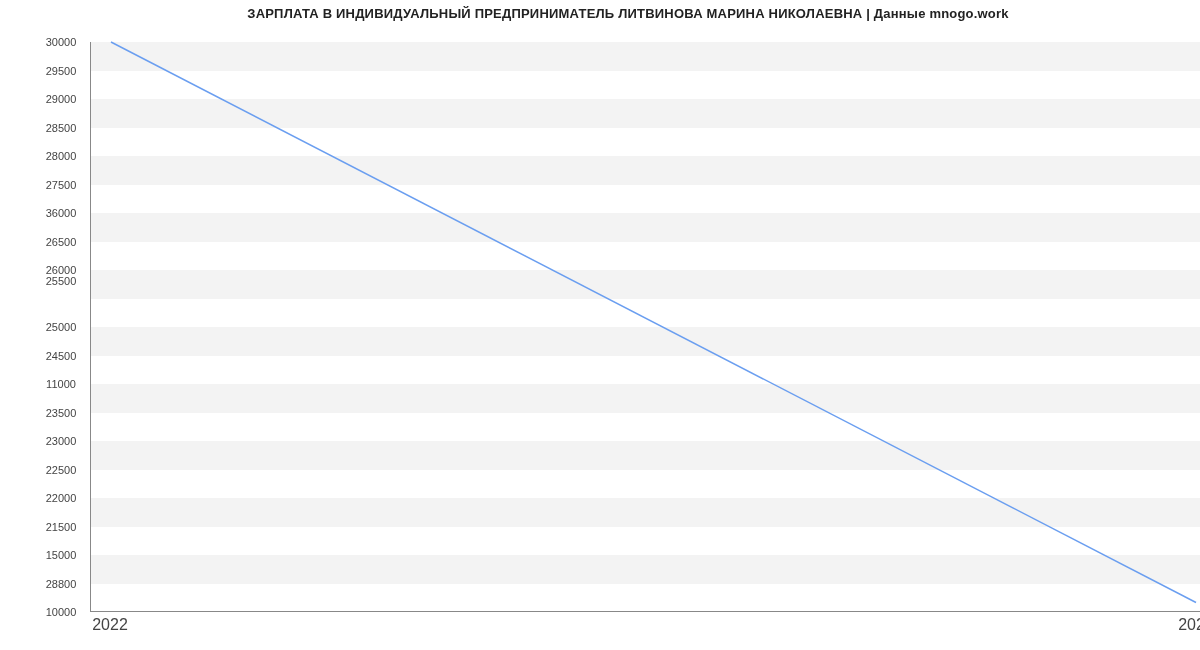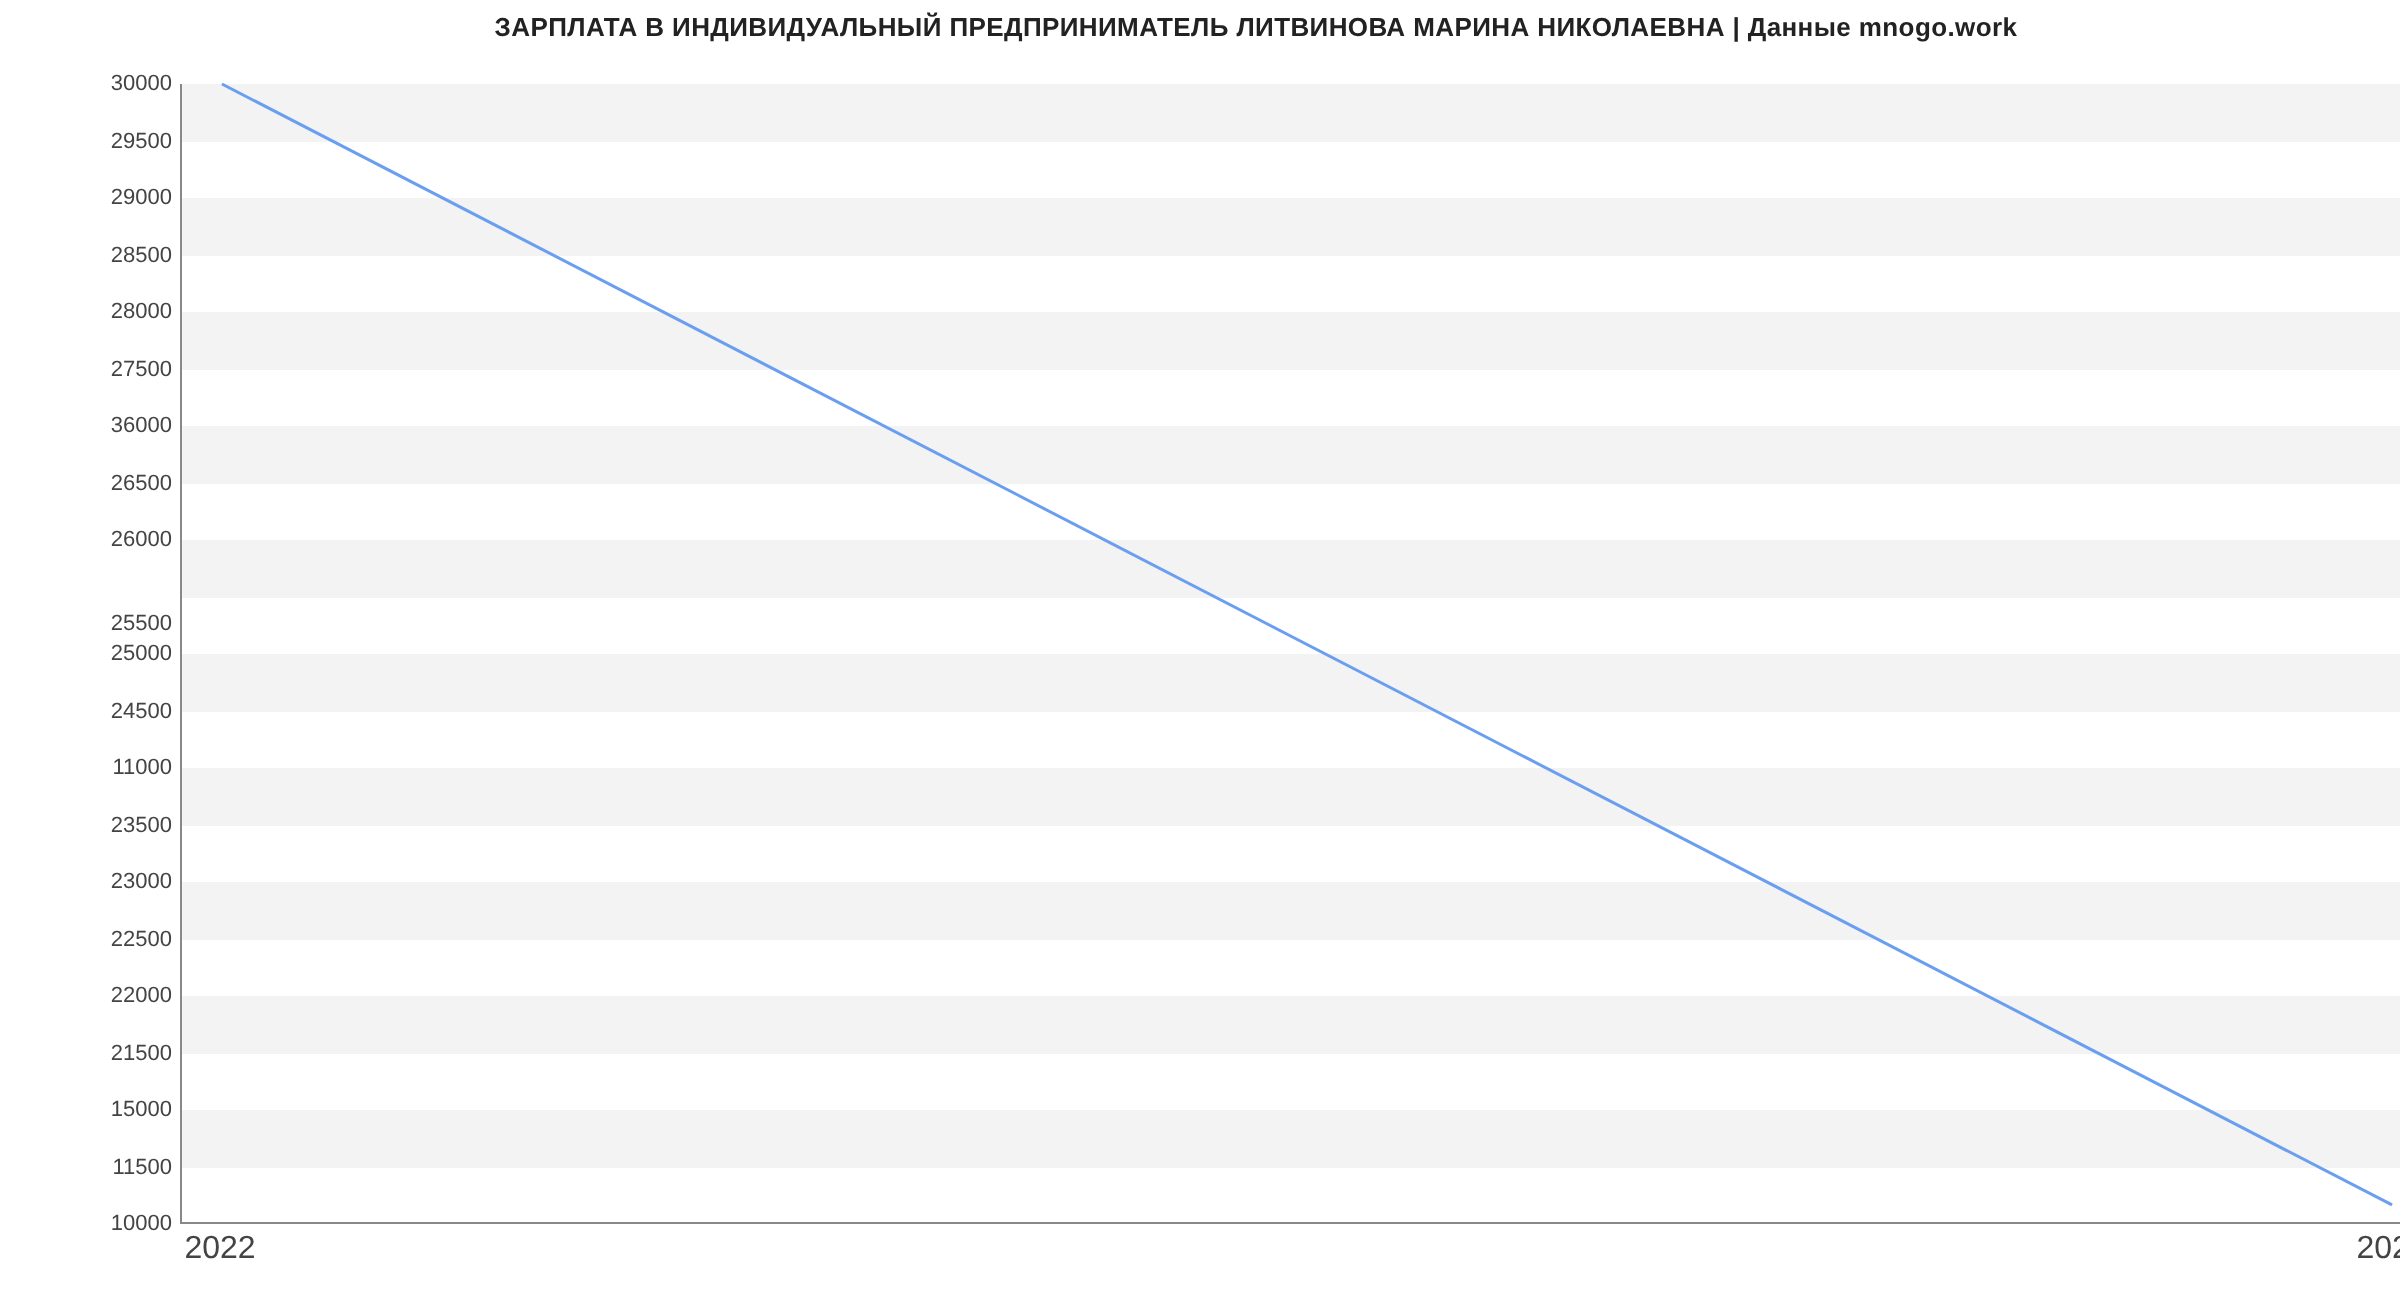--- a/index.html
+++ b/index.html
@@ -1,51 +1,51 @@
 <!DOCTYPE html>
 <html><head>
 <meta charset="utf-8">
 <style>
   * { box-sizing: border-box; }
   html, body { margin: 0; padding: 0; width: 1200px; height: 650px; background: #fff; font-family: Verdana, Geneva, sans-serif; }
   .chart-wrap { position: relative; width: 1200px; height: 525px; margin-left: 28px; }
   .title { position: absolute; top: 6px; left: 0; width: 100%; text-align: center; font-size: 13px; font-weight: bold; color: #222; letter-spacing: 0.2px; }
   .plot { position: absolute; left: 62px; top: 42px; width: 1126px; height: 570px; border-left: 1px solid #888; border-bottom: 1px solid #888; }
   .band { position: absolute; left: 0; width: 100%; background: #f3f3f3; }
-  .ytick-label { position: absolute; right: 1142px; font-size: 11px; color: #444; transform: translateY(-50%); text-align: right; width: 50px; }
+  .ytick-label { position: absolute; right: 1142px; font-size: 11px; color: #444; transform: translateY(-50%); text-align: center; width: 50px; }
   .xtick-label { position: absolute; top: 616px; font-size: 16px; color: #444; transform: translateX(-50%); }
   svg.line-layer { position: absolute; left: 0; top: 0; width: 100%; height: 100%; overflow: visible; }
   .series-line { fill: none; stroke: #6a9ef0; stroke-width: 1.5; }
 </style>
 </head>
 <body>
 
 <div class="chart-wrap">
   <div class="title">ЗАРПЛАТА В ИНДИВИДУАЛЬНЫЙ ПРЕДПРИНИМАТЕЛЬ ЛИТВИНОВА МАРИНА НИКОЛАЕВНА | Данные mnogo.work</div>
 
   <div class="ytick-label" style="top:42px">30000</div>
   <div class="ytick-label" style="top:70.5px">29500</div>
   <div class="ytick-label" style="top:99px">29000</div>
   <div class="ytick-label" style="top:127.5px">28500</div>
   <div class="ytick-label" style="top:156px">28000</div>
   <div class="ytick-label" style="top:184.5px">27500</div>
   <div class="ytick-label" style="top:213px">36000</div>
   <div class="ytick-label" style="top:241.5px">26500</div>
   <div class="ytick-label" style="top:270px">26000</div>
-  <div class="ytick-label" style="top:312px">25500</div>
+  <div class="ytick-label" style="top:281px">25500</div>
   <div class="ytick-label" style="top:327px">25000</div>
   <div class="ytick-label" style="top:355.5px">24500</div>
   <div class="ytick-label" style="top:384px">11000</div>
   <div class="ytick-label" style="top:412.5px">23500</div>
   <div class="ytick-label" style="top:441px">23000</div>
   <div class="ytick-label" style="top:469.5px">22500</div>
   <div class="ytick-label" style="top:498px">22000</div>
   <div class="ytick-label" style="top:526.5px">21500</div>
   <div class="ytick-label" style="top:555px">15000</div>
-  <div class="ytick-label" style="top:583.5px">11500</div>
+  <div class="ytick-label" style="top:583.5px">28800</div>
   <div class="ytick-label" style="top:612px">10000</div>
 
   <div class="xtick-label" style="left:82px">2022</div>
   <div class="xtick-label" style="left:1168px">2023</div>
 
   <div class="plot">
 
     <div class="band" style="top:0px;height:28.5px"></div>
     <div class="band" style="top:57px;height:28.5px"></div>
     <div class="band" style="top:114px;height:28.5px"></div>

